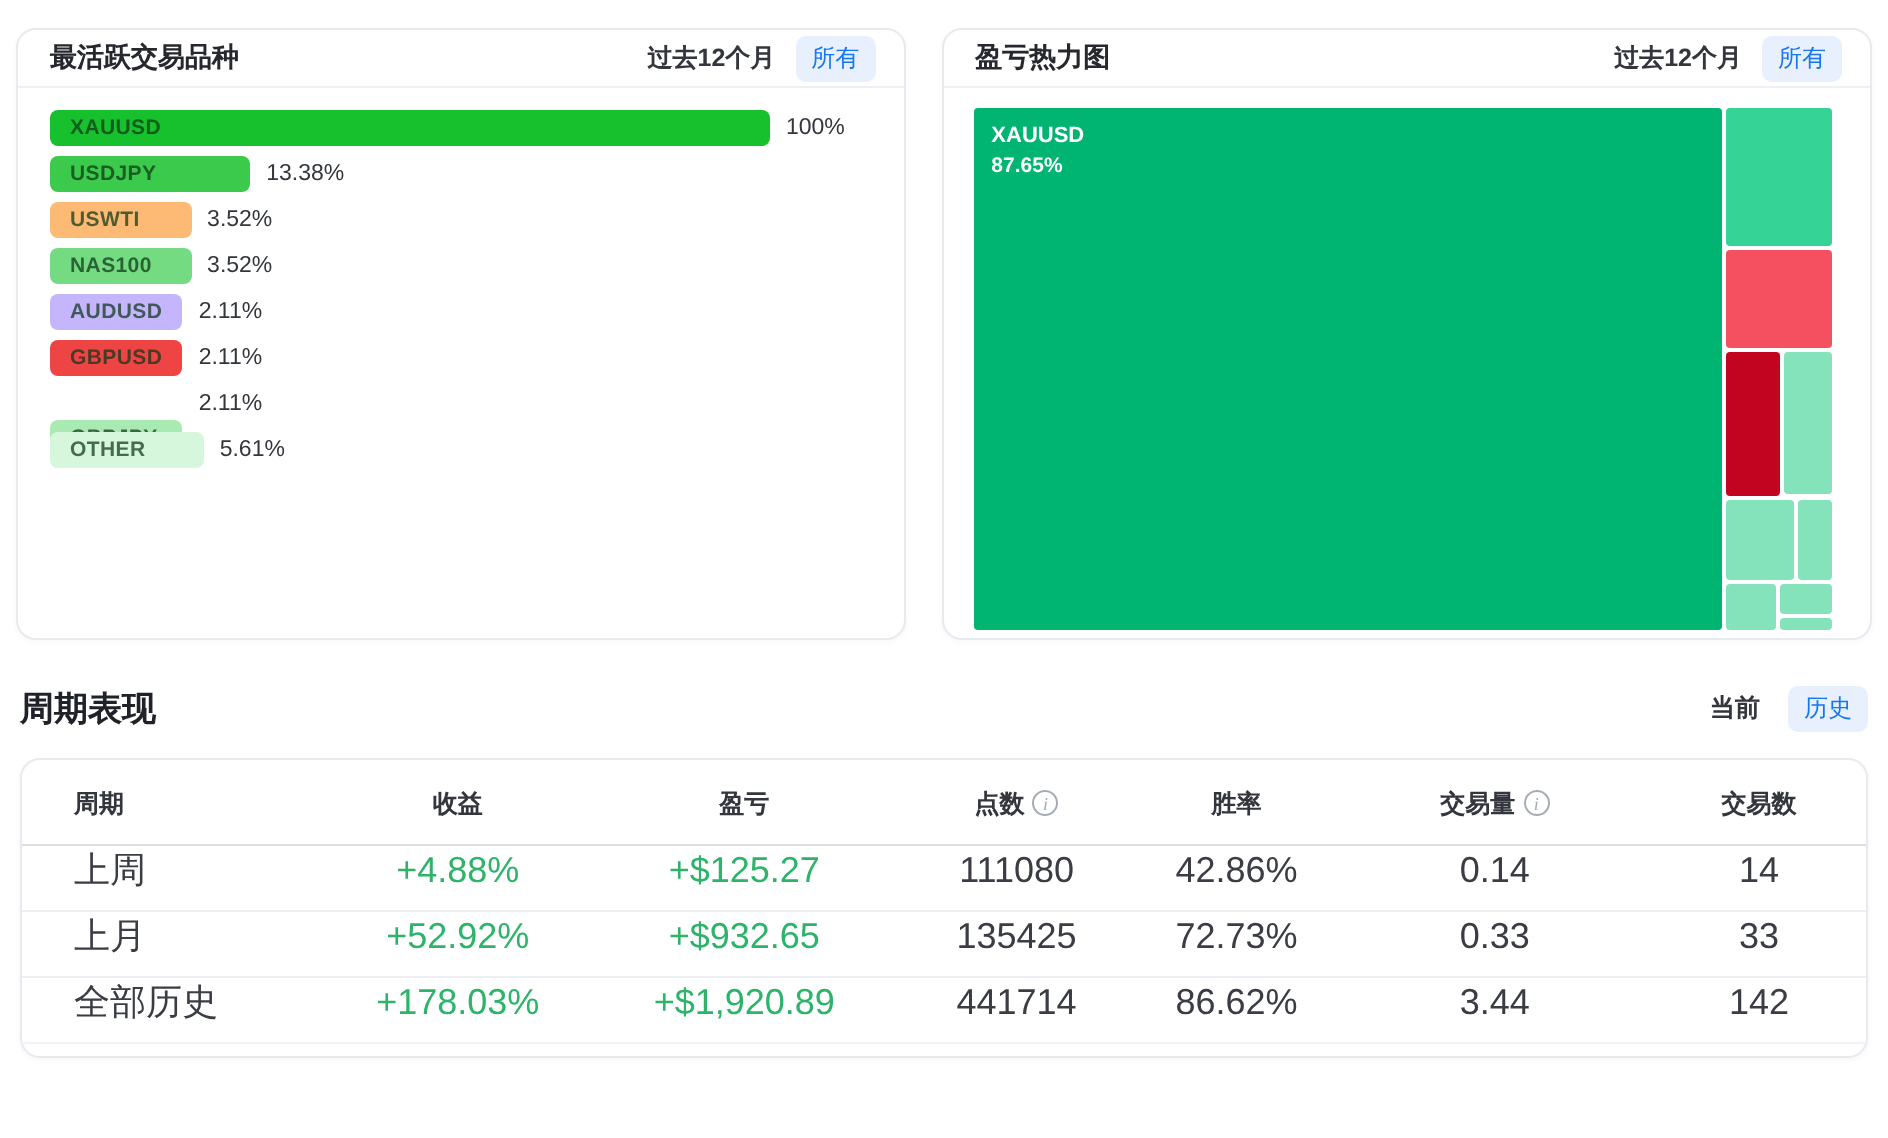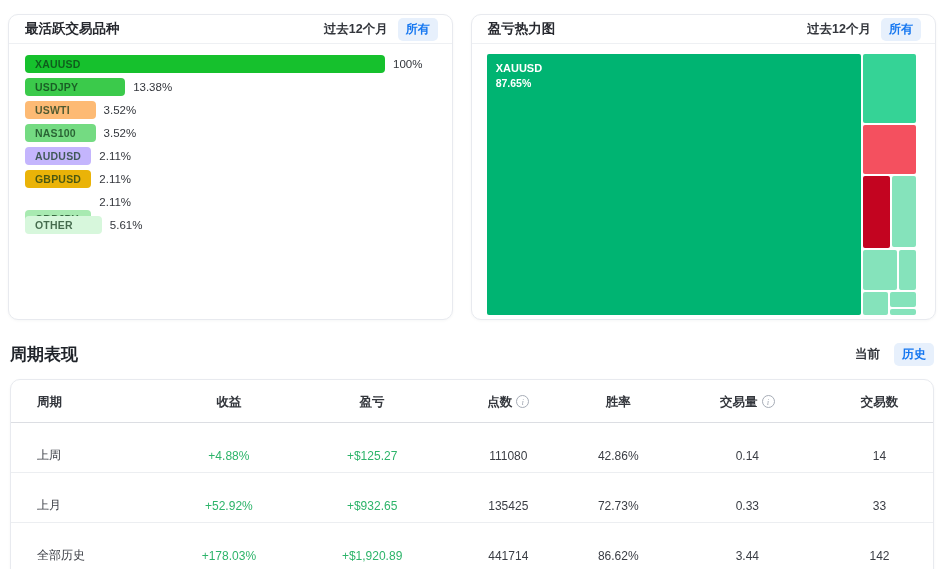--- a/index.html
+++ b/index.html
@@ -7,21 +7,21 @@
 
   .top-row { display:flex; gap:18px; padding:14px 8px 0 8px; }
   .card { background:#fff; border:1px solid #e8eaef; border-radius:10px; box-shadow:0 1px 3px rgba(30,40,60,0.04); }
   .card-left { width:452px; height:306px; }
   .card-right { width:473px; height:306px; }
 
   .card-header { display:flex; align-items:center; height:29px; padding:0 14px 0 16px; border-bottom:1px solid #eef0f3; }
   .card-title { font-size:13.5px; font-weight:bold; color:#26282e; }
   .header-right { margin-left:auto; display:flex; align-items:center; gap:10px; }
   .period-label { font-size:12.5px; font-weight:bold; color:#33363c; }
-  .pill-btn { font-size:12px; font-weight:bold; color:#1677f0; background:#e7f0fc; border:none; border-radius:5px; padding:3px 8px; cursor:pointer; }
+  .pill-btn { font-size:12px; font-weight:normal; color:#1677f0; background:#e7f0fc; border:none; border-radius:5px; padding:3px 8px; cursor:pointer; }
 
   
   .bars { padding:11px 16px 0 16px; }
   .bar-row { display:flex; align-items:center; height:18px; margin-bottom:5px; }
   .bar { height:18px; border-radius:4px; display:flex; align-items:center; overflow:hidden; flex:none; }
   .bar-label { padding-left:10px; font-size:10.5px; font-weight:bold; color:rgba(12,52,22,0.72); letter-spacing:.2px; white-space:nowrap; }
   .bar-value { margin-left:8px; font-size:11.5px; color:#33363c; white-space:nowrap; }
 
   
   .treemap { position:relative; width:429px; height:261px; margin:10px 12px 6px 15px; }
@@ -32,21 +32,21 @@
   
   .section-head { display:flex; align-items:center; padding:23px 10px 13px 10px; }
   .section-title { font-size:17px; font-weight:bold; color:#1f2329; }
   .tabs { margin-left:auto; display:flex; align-items:center; gap:8px; }
   .tab-plain { font-size:12.5px; font-weight:bold; color:#33363c; background:none; border:none; padding:3px 6px; cursor:pointer; }
 
   
   .table-card { margin:0 10px; border:1px solid #e8eaef; border-radius:10px; background:#fff; box-shadow:0 1px 3px rgba(30,40,60,0.04); padding-bottom:6px; }
   table { width:100%; border-collapse:collapse; table-layout:fixed; }
   th { font-size:12.5px; font-weight:bold; color:#33363c; text-align:center; padding:14px 0 11px 0; border-bottom:1px solid #dcdee3; }
-  td { font-size:12px; color:#3a3d44; text-align:center; padding:24px 0 8px 0; border-bottom:1px solid #eceef1; }
+  td { font-size:18px; color:#3a3d44; text-align:center; padding:0 0 8px 0; border-bottom:1px solid #eceef1; }
   th:first-child, td:first-child { text-align:left; padding-left:26px; }
   tbody tr:last-child td { border-bottom:1px solid #f1f2f5; }
   .pos { color:#2db46a; }
   .neg { color:#f0616b; }
   .info-icon { display:inline-block; width:13px; height:13px; border:1px solid #a6acb6; border-radius:50%; font-size:9px; line-height:12px; text-align:center; color:#a6acb6; font-style:italic; font-family:"Liberation Serif",serif; margin-left:4px; vertical-align:1px; font-weight:normal; cursor:pointer; }
 </style>
 </head>
 <body>
 
 <div class="top-row">
@@ -84,21 +84,21 @@
           </div>
           <span class="bar-value">3.52%</span>
         </div>
         <div class="bar-row">
           <div class="bar" style="width: 66.33px; background: #c4b5fd;">
             <span class="bar-label">AUDUSD</span>
           </div>
           <span class="bar-value">2.11%</span>
         </div>
         <div class="bar-row">
-          <div class="bar" style="width: 66.33px; background: #eab308; text-align: center;">
+          <div class="bar" style="width: 66.33px; background: #ef4444; text-align: center;">
             <span class="bar-label">GBPUSD</span>
           </div>
           <span class="bar-value">2.11%</span>
         </div>
         <div class="bar-row">
           <div class="bar" style="width: 66.33px; background: rgb(168, 234, 177); margin-top: 34px;">
             <span class="bar-label">GBPJPY</span>
           </div>
           <span class="bar-value">2.11%</span>
         </div>

